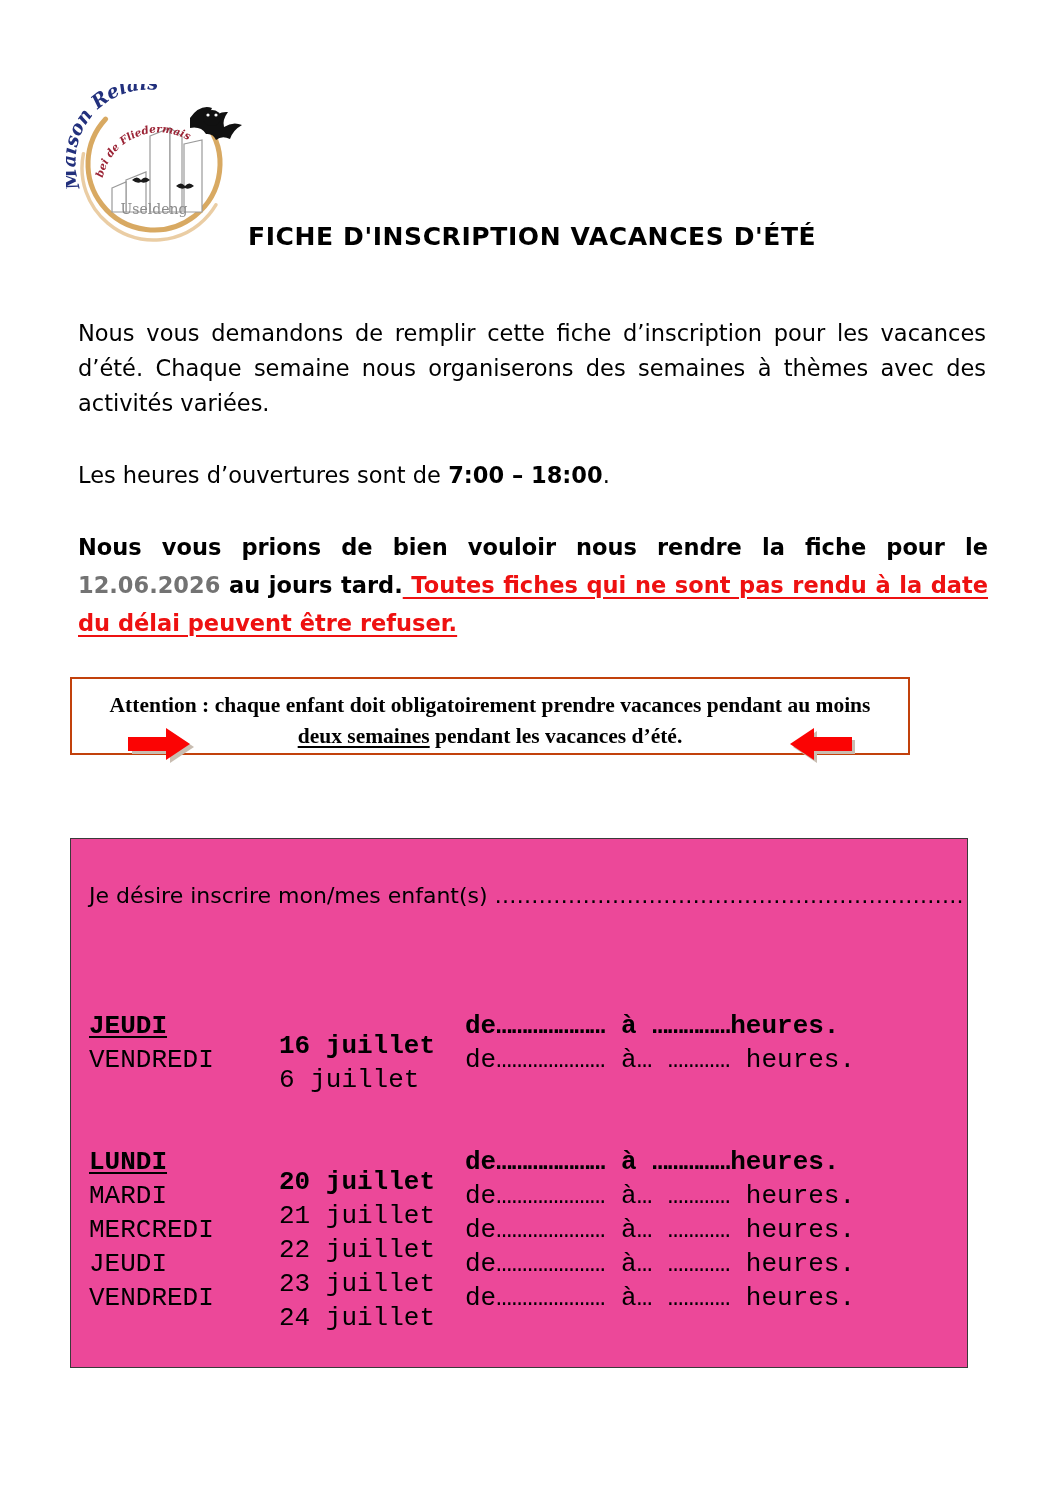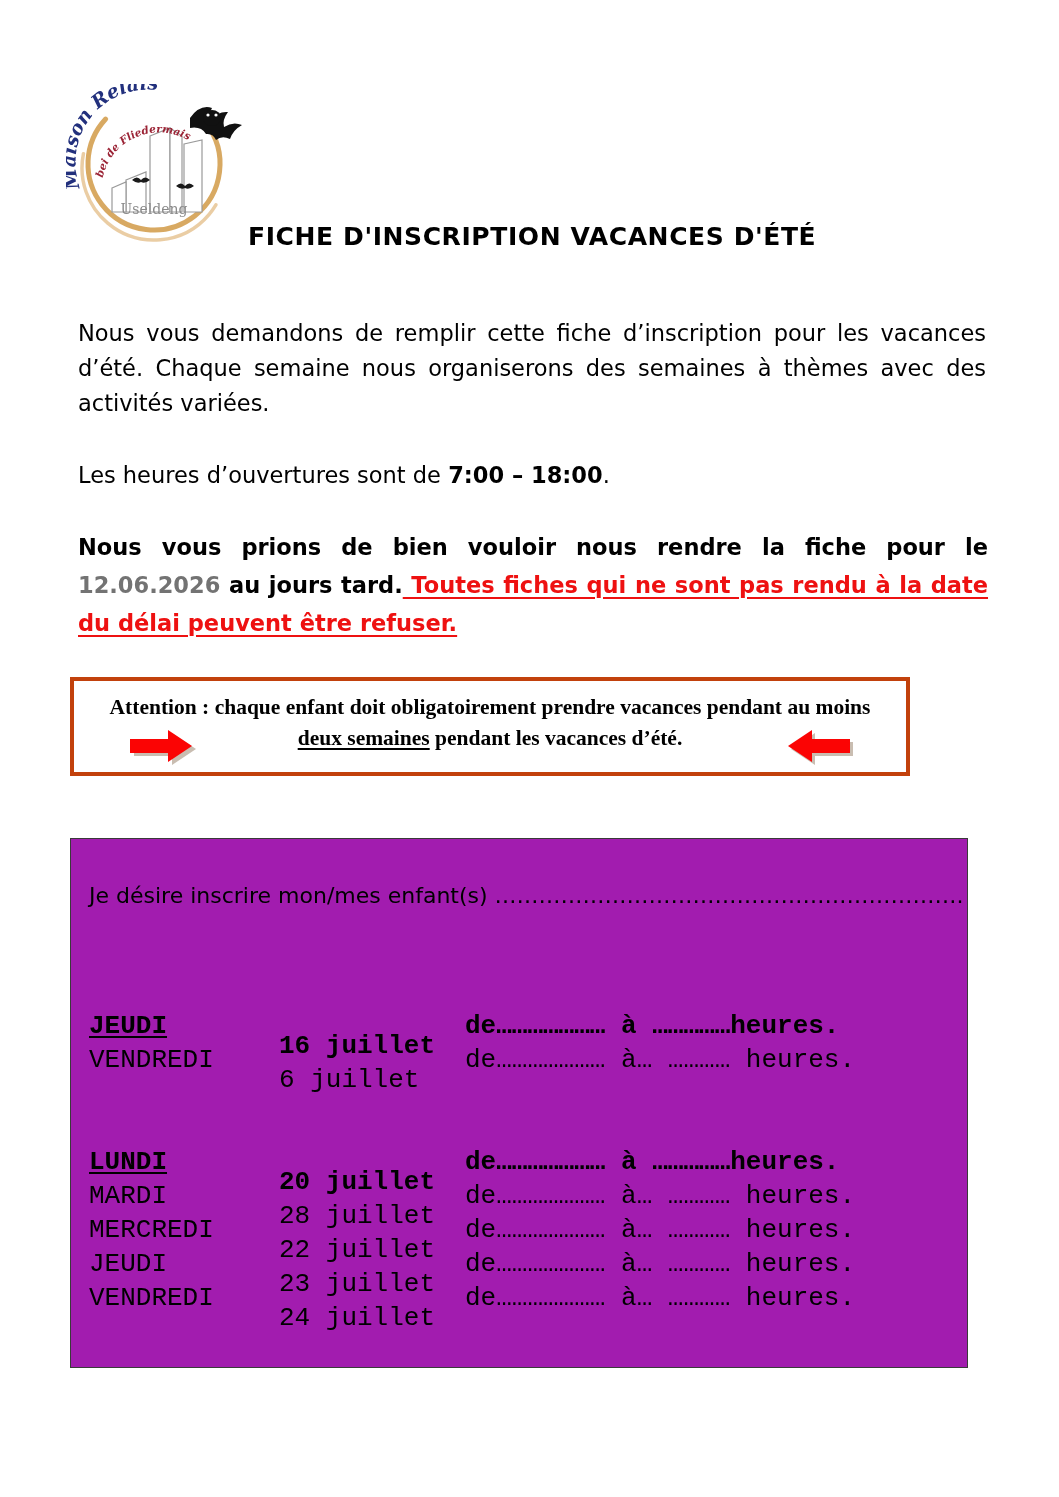--- a/index.html
+++ b/index.html
@@ -81,22 +81,22 @@
     text-underline-offset: 4px;
     text-decoration-thickness: 2px;
   }
 
   
   .attention-box {
     position: absolute;
     left: 70px;
     top: 677px;
     width: 840px;
-    height: 99px;
-    border: 4px solid #c2410c;
+    height: 78px;
+    border: 2px solid #c2410c;
     box-sizing: border-box;
     background: #fff;
   }
   .attention-text {
     position: absolute;
     left: 0;
     right: 0;
     top: 11px;
     text-align: center;
     font-family: "Liberation Serif", "DejaVu Serif", serif;
@@ -122,21 +122,21 @@
 
   
   .form-box {
     position: absolute;
     left: 70px;
     top: 838px;
     width: 898px;
     height: 530px;
     border: 1.5px solid #3a3a3a;
     box-sizing: border-box;
-    background: #a21caf;
+    background: #ec4899;
   }
   .form-line {
     position: absolute;
     font-family: "DejaVu Sans", sans-serif;
     font-size: 22px;
     white-space: nowrap;
   }
   .f-desire { left: 18px; top: 44px; }
   .f-days   { left: 18px; top: 78px; }
   .dots-long { letter-spacing: 0px; }
@@ -288,21 +288,21 @@
     </div>
 
     <div class="sched sched-block-2">
       <div class="row bold">
         <span class="day">LUNDI</span>
         <span class="date">20 juillet</span>
         <span class="slot">de………………… à ……………heures.</span>
       </div>
       <div class="row">
         <span class="day">MARDI</span>
-        <span class="date">28 juillet</span>
+        <span class="date">21 juillet</span>
         <span class="slot">de………………… à… ………… heures.</span>
       </div>
       <div class="row">
         <span class="day">MERCREDI</span>
         <span class="date">22 juillet</span>
         <span class="slot">de………………… à… ………… heures.</span>
       </div>
       <div class="row">
         <span class="day">JEUDI</span>
         <span class="date">23 juillet</span>

